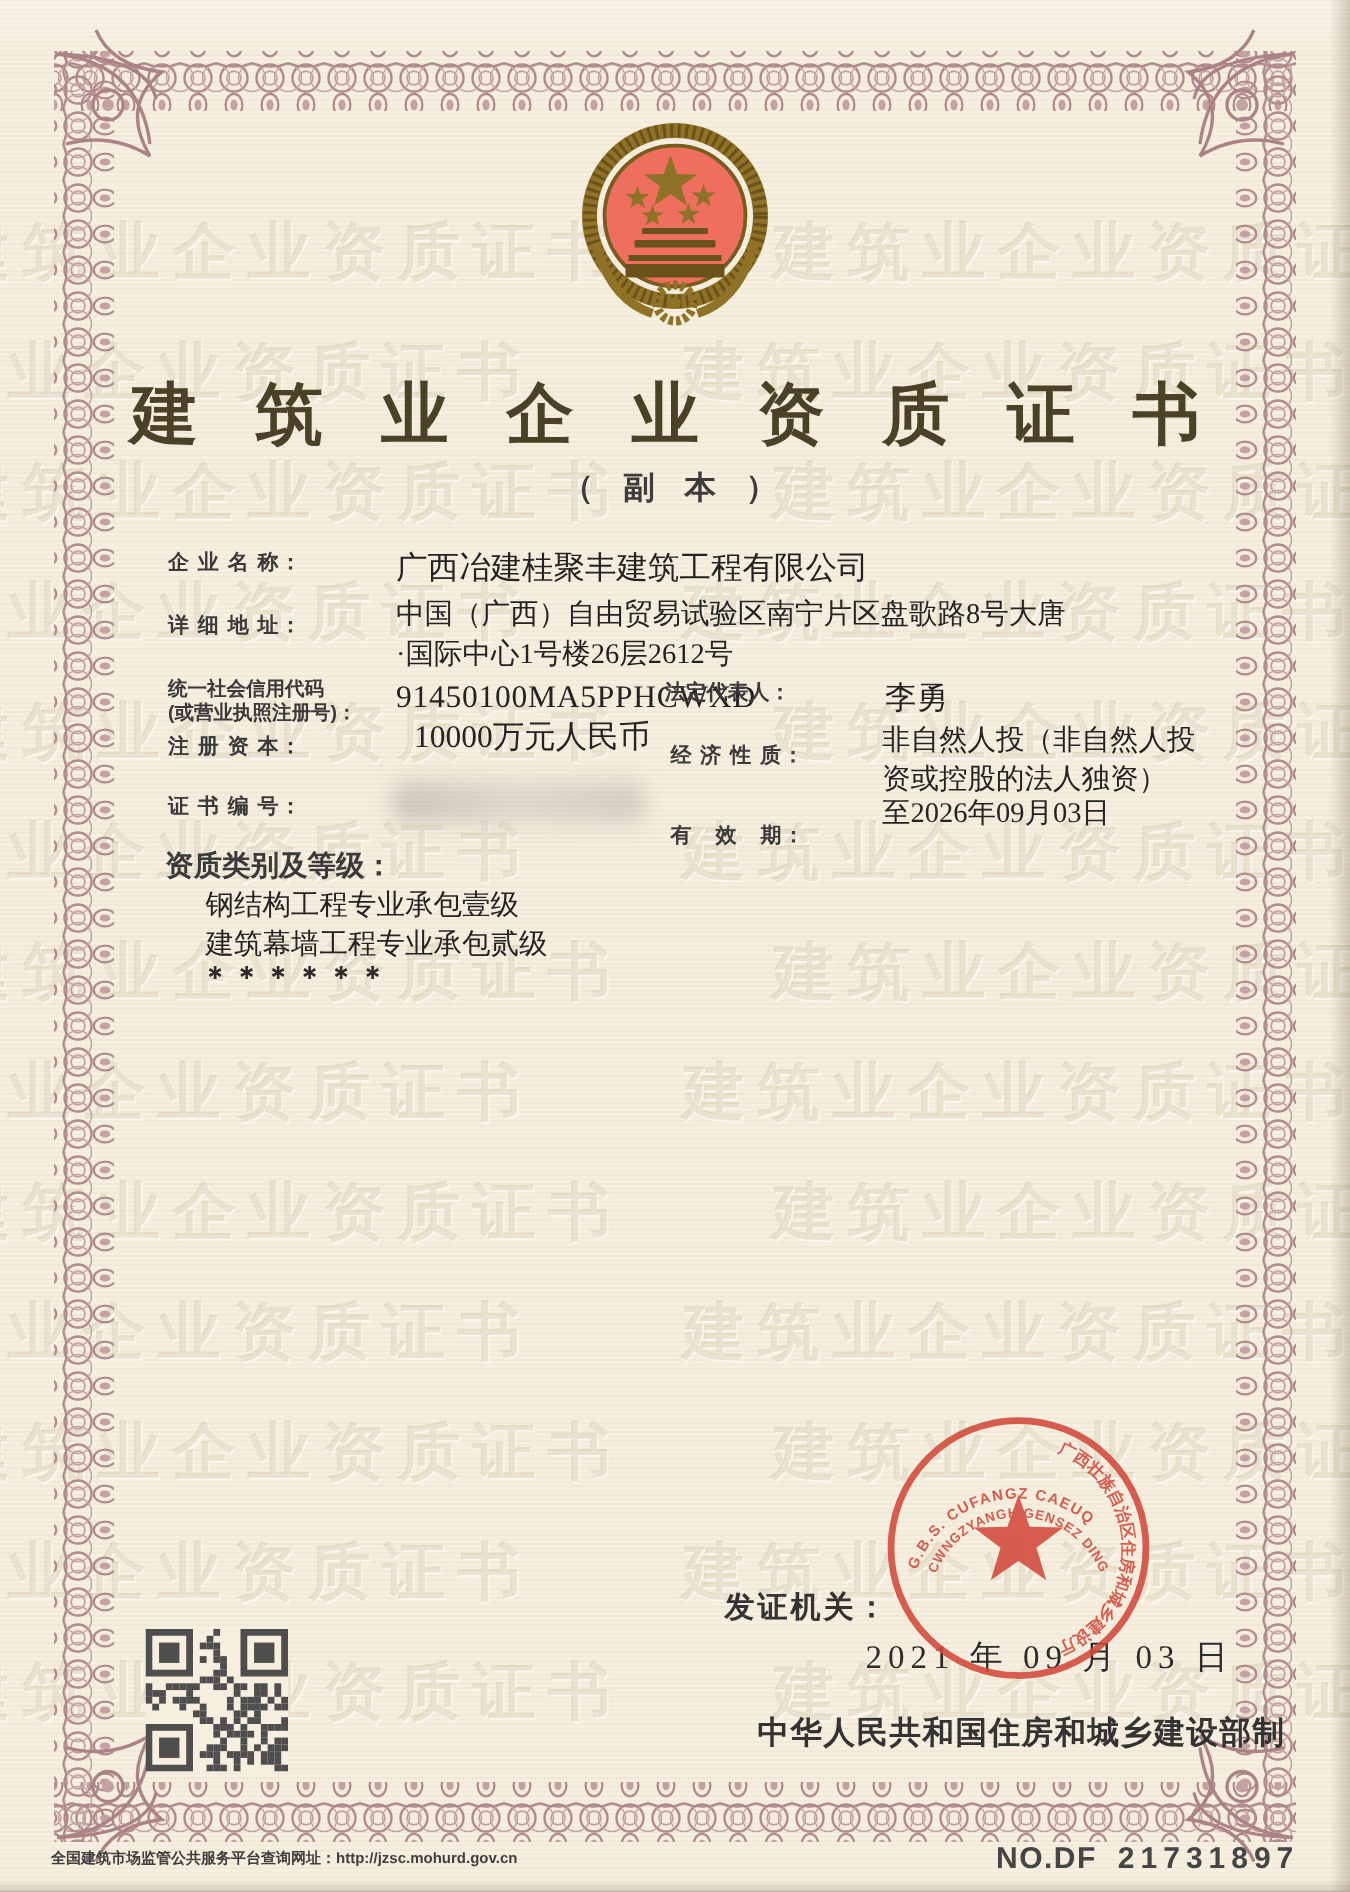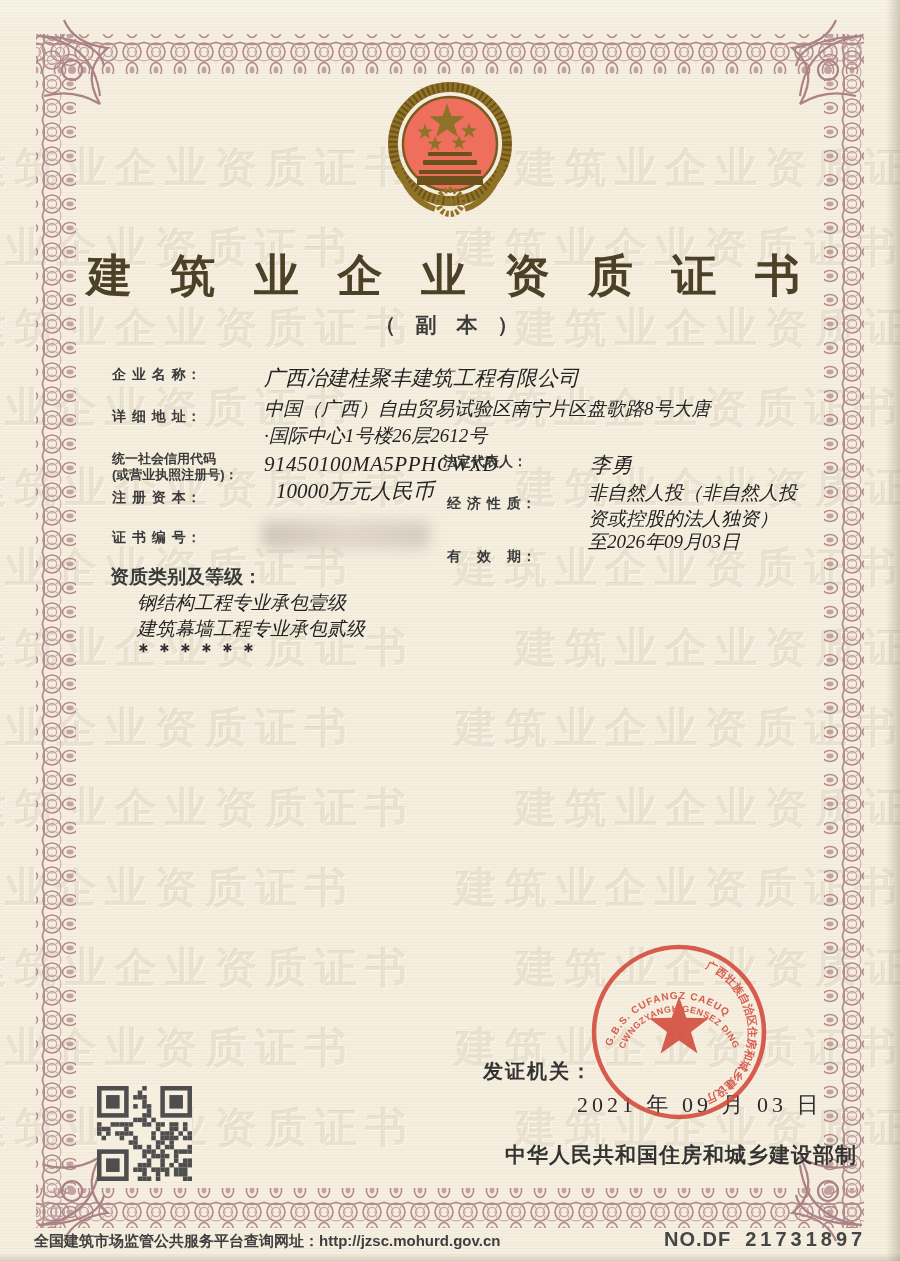--- a/index.html
+++ b/index.html
@@ -22,36 +22,36 @@
   .emblem-svg{position:absolute;left:385px;top:82px;}
   .title{position:absolute;left:0;right:0;top:246px;text-align:center;
     font-size:45px;font-weight:900;letter-spacing:13px;color:#4a4126;}
   .subtitle{position:absolute;left:0;right:0;top:311px;text-align:center;
     font-size:21px;font-weight:700;letter-spacing:7px;color:#3c3c3c;}
   .lbl{position:absolute;white-space:nowrap;font-weight:700;color:#3a3a3a;
     font-size:14px;letter-spacing:1px;}
   .lbl-sm{position:absolute;white-space:nowrap;font-weight:700;color:#3a3a3a;
     font-size:13px;line-height:1.25;}
   .val{position:absolute;white-space:nowrap;font-family:"Liberation Serif", serif;
-    color:#232323;font-size:21px;font-style:italic;}
+    color:#232323;font-size:21px;}
   .val-sm{font-size:19px;}
   .blur-redact{position:absolute;left:262px;top:521px;width:168px;height:28px;
     border-radius:8px;filter:blur(7px);
     background:linear-gradient(90deg, rgba(175,165,158,.55), rgba(205,190,184,.5), rgba(175,165,158,.45));}
   .quals-ellipsis{position:absolute;font-weight:700;color:#2c2c2c;font-size:19px;letter-spacing:2px;
     font-family:"Liberation Serif", serif;}
   .issue-lbl{position:absolute;font-weight:700;color:#333;font-size:20px;letter-spacing:2px;
     font-family:"Liberation Serif", serif;}
   .issue-date{position:absolute;font-family:"Liberation Serif", serif;color:#2b2b2b;
     font-size:22px;letter-spacing:4px;white-space:nowrap;}
   .ministry{position:absolute;font-weight:700;color:#333;font-size:21px;letter-spacing:1px;
     font-family:Liberation Sans, sans-serif;white-space:nowrap;}
   .qr-svg{position:absolute;left:97px;top:1086px;}
   .seal-svg{position:absolute;left:589px;top:942px;opacity:.88;}
-  .footer-query{position:absolute;left:34px;top:1232px;font-weight:700;font-size:15px;
+  .footer-query{position:absolute;left:34px;top:1232px;font-weight:700;font-size:10px;
     color:#3f3f3f;white-space:nowrap;}
   .footer-serial{position:absolute;left:664px;top:1228px;display:flex;gap:14px;
     font-size:20px;color:#454545;font-weight:700;letter-spacing:1px;justify-content:center;}
   .footer-serial .num{letter-spacing:4px;font-weight:700;}
 </style>
 </head>
 <body>
 
 <div class="page">
 

